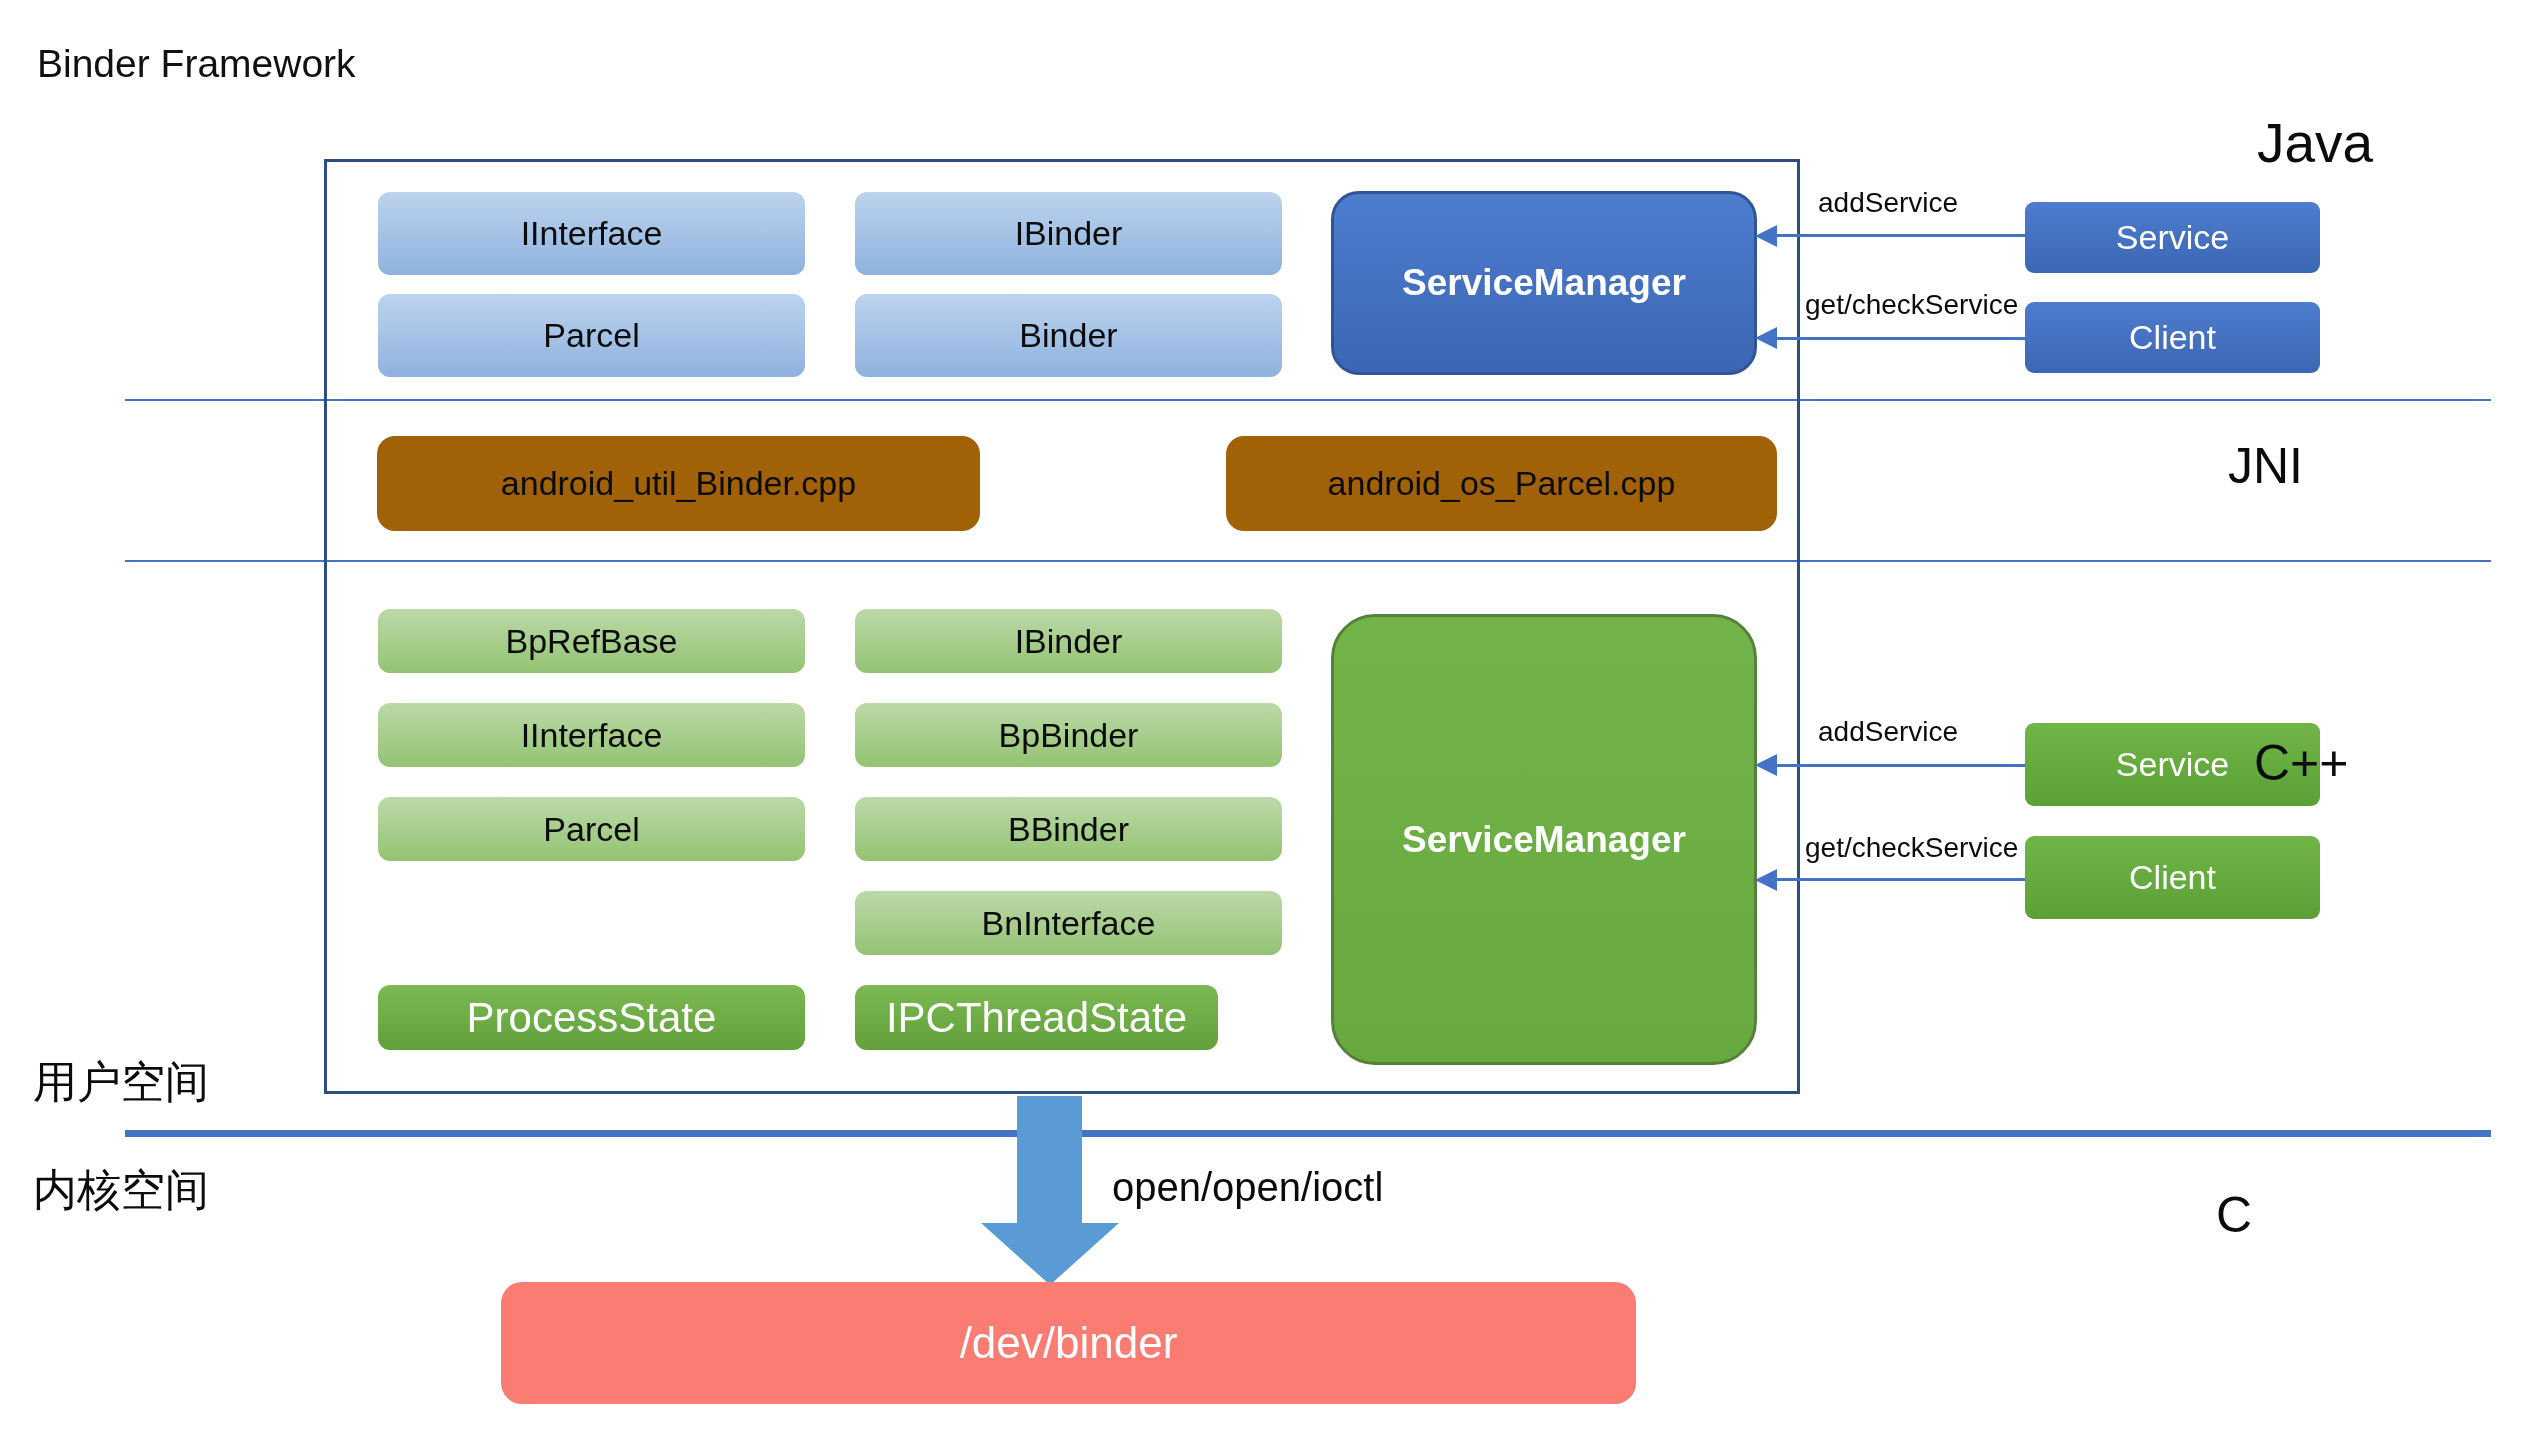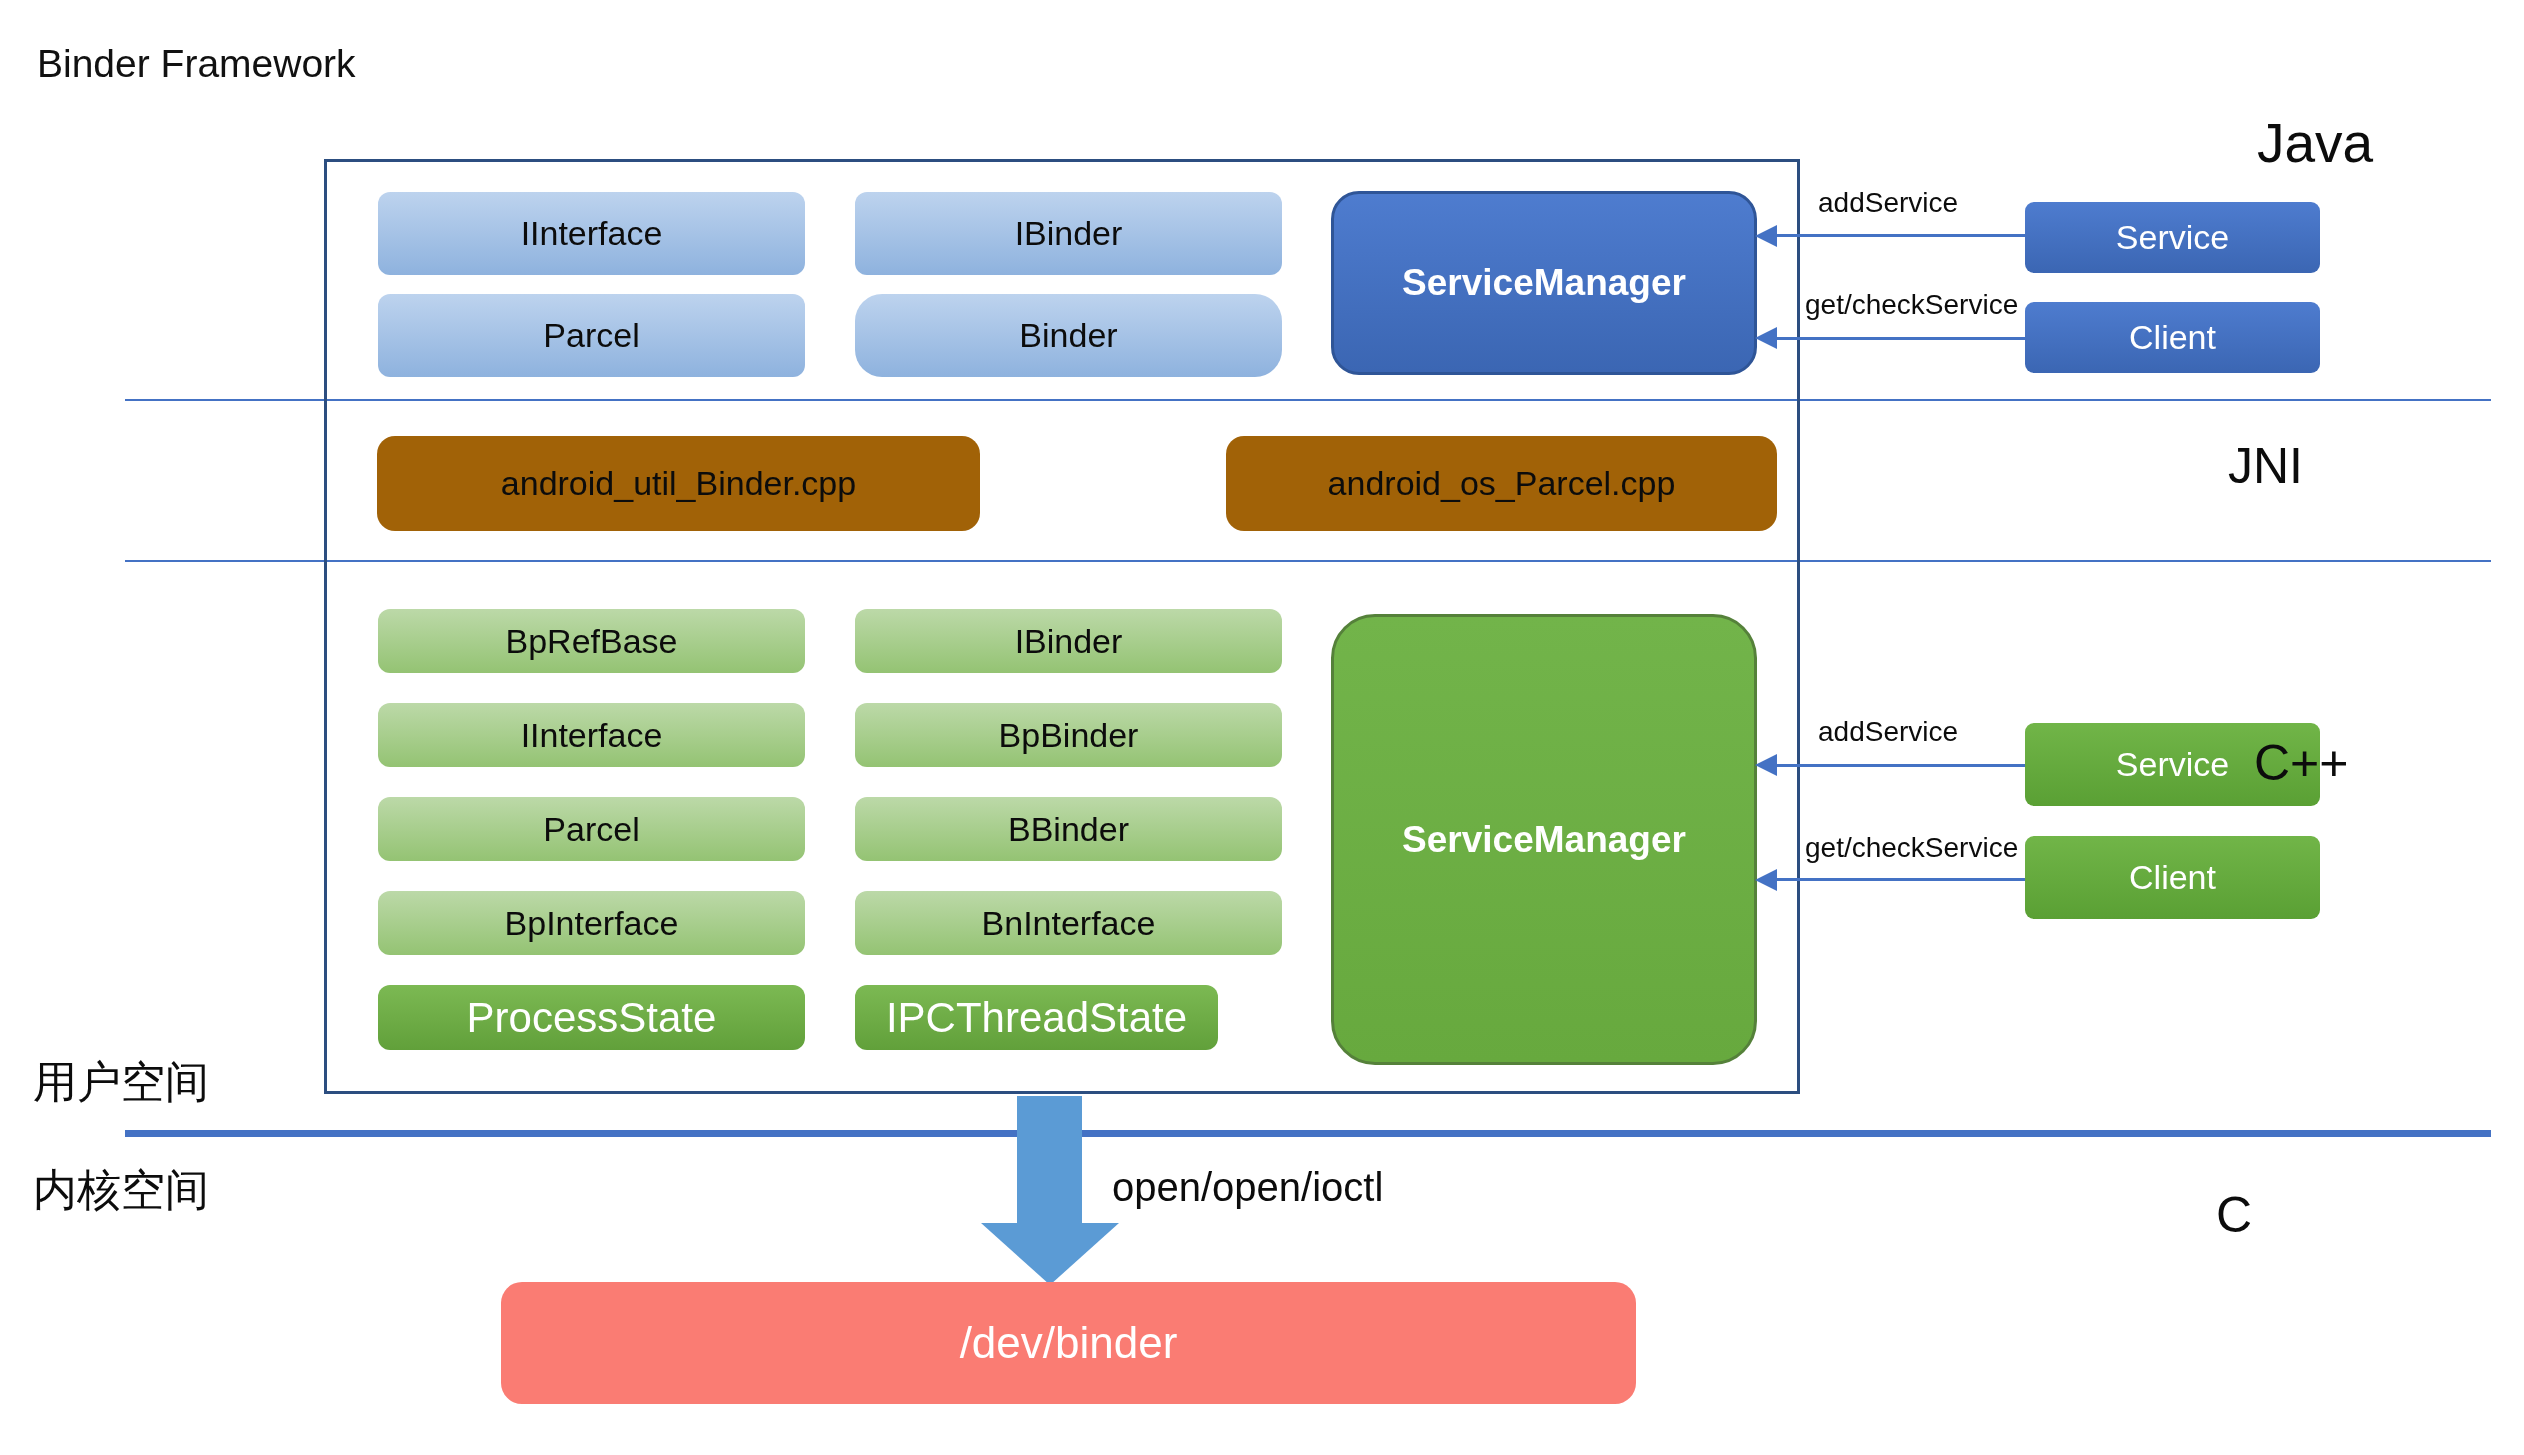--- a/index.html
+++ b/index.html
@@ -49,21 +49,21 @@
 
   <div class="block lblue" style="left:378px;top:192px;width:427px;height:83px;">
       <span>IInterface</span>
     </div>
   <div class="block lblue" style="left:855px;top:192px;width:427px;height:83px;">
       <span>IBinder</span>
     </div>
   <div class="block lblue" style="left:378px;top:294px;width:427px;height:83px;">
       <span>Parcel</span>
     </div>
-  <div class="block lblue" style="left:855px;top:294px;width:427px;height:83px;border-radius:27px;">
+  <div class="block lblue" style="left:855px;top:294px;width:427px;height:83px;">
       <span>Binder</span>
     </div>
 
   <div class="block sm-java" style="left:1331px;top:191px;width:426px;height:184px;">
       <span>ServiceManager</span>
     </div>
 
   <div class="block blue" style="left:2025px;top:202px;width:295px;height:71px;">
       <span>Service</span>
     </div>
@@ -96,23 +96,20 @@
       <span>IInterface</span>
     </div>
   <div class="block lgreen" style="left:855px;top:703px;width:427px;height:64px;">
       <span>BpBinder</span>
     </div>
   <div class="block lgreen" style="left:378px;top:797px;width:427px;height:64px;">
       <span>Parcel</span>
     </div>
   <div class="block lgreen" style="left:855px;top:797px;width:427px;height:64px;">
       <span>BBinder</span>
-    </div>
-  <div class="block lgreen" style="left:378px;top:891px;width:427px;height:64px;">
-      <span>BpInterface</span>
     </div>
   <div class="block lgreen" style="left:855px;top:891px;width:427px;height:64px;">
       <span>BnInterface</span>
     </div>
 
   <div class="block dgreen" style="left:378px;top:985px;width:427px;height:65px;">
       <span>ProcessState</span>
     </div>
   <div class="block dgreen" style="left:855px;top:985px;width:363px;height:65px;">
       <span>IPCThreadState</span>

